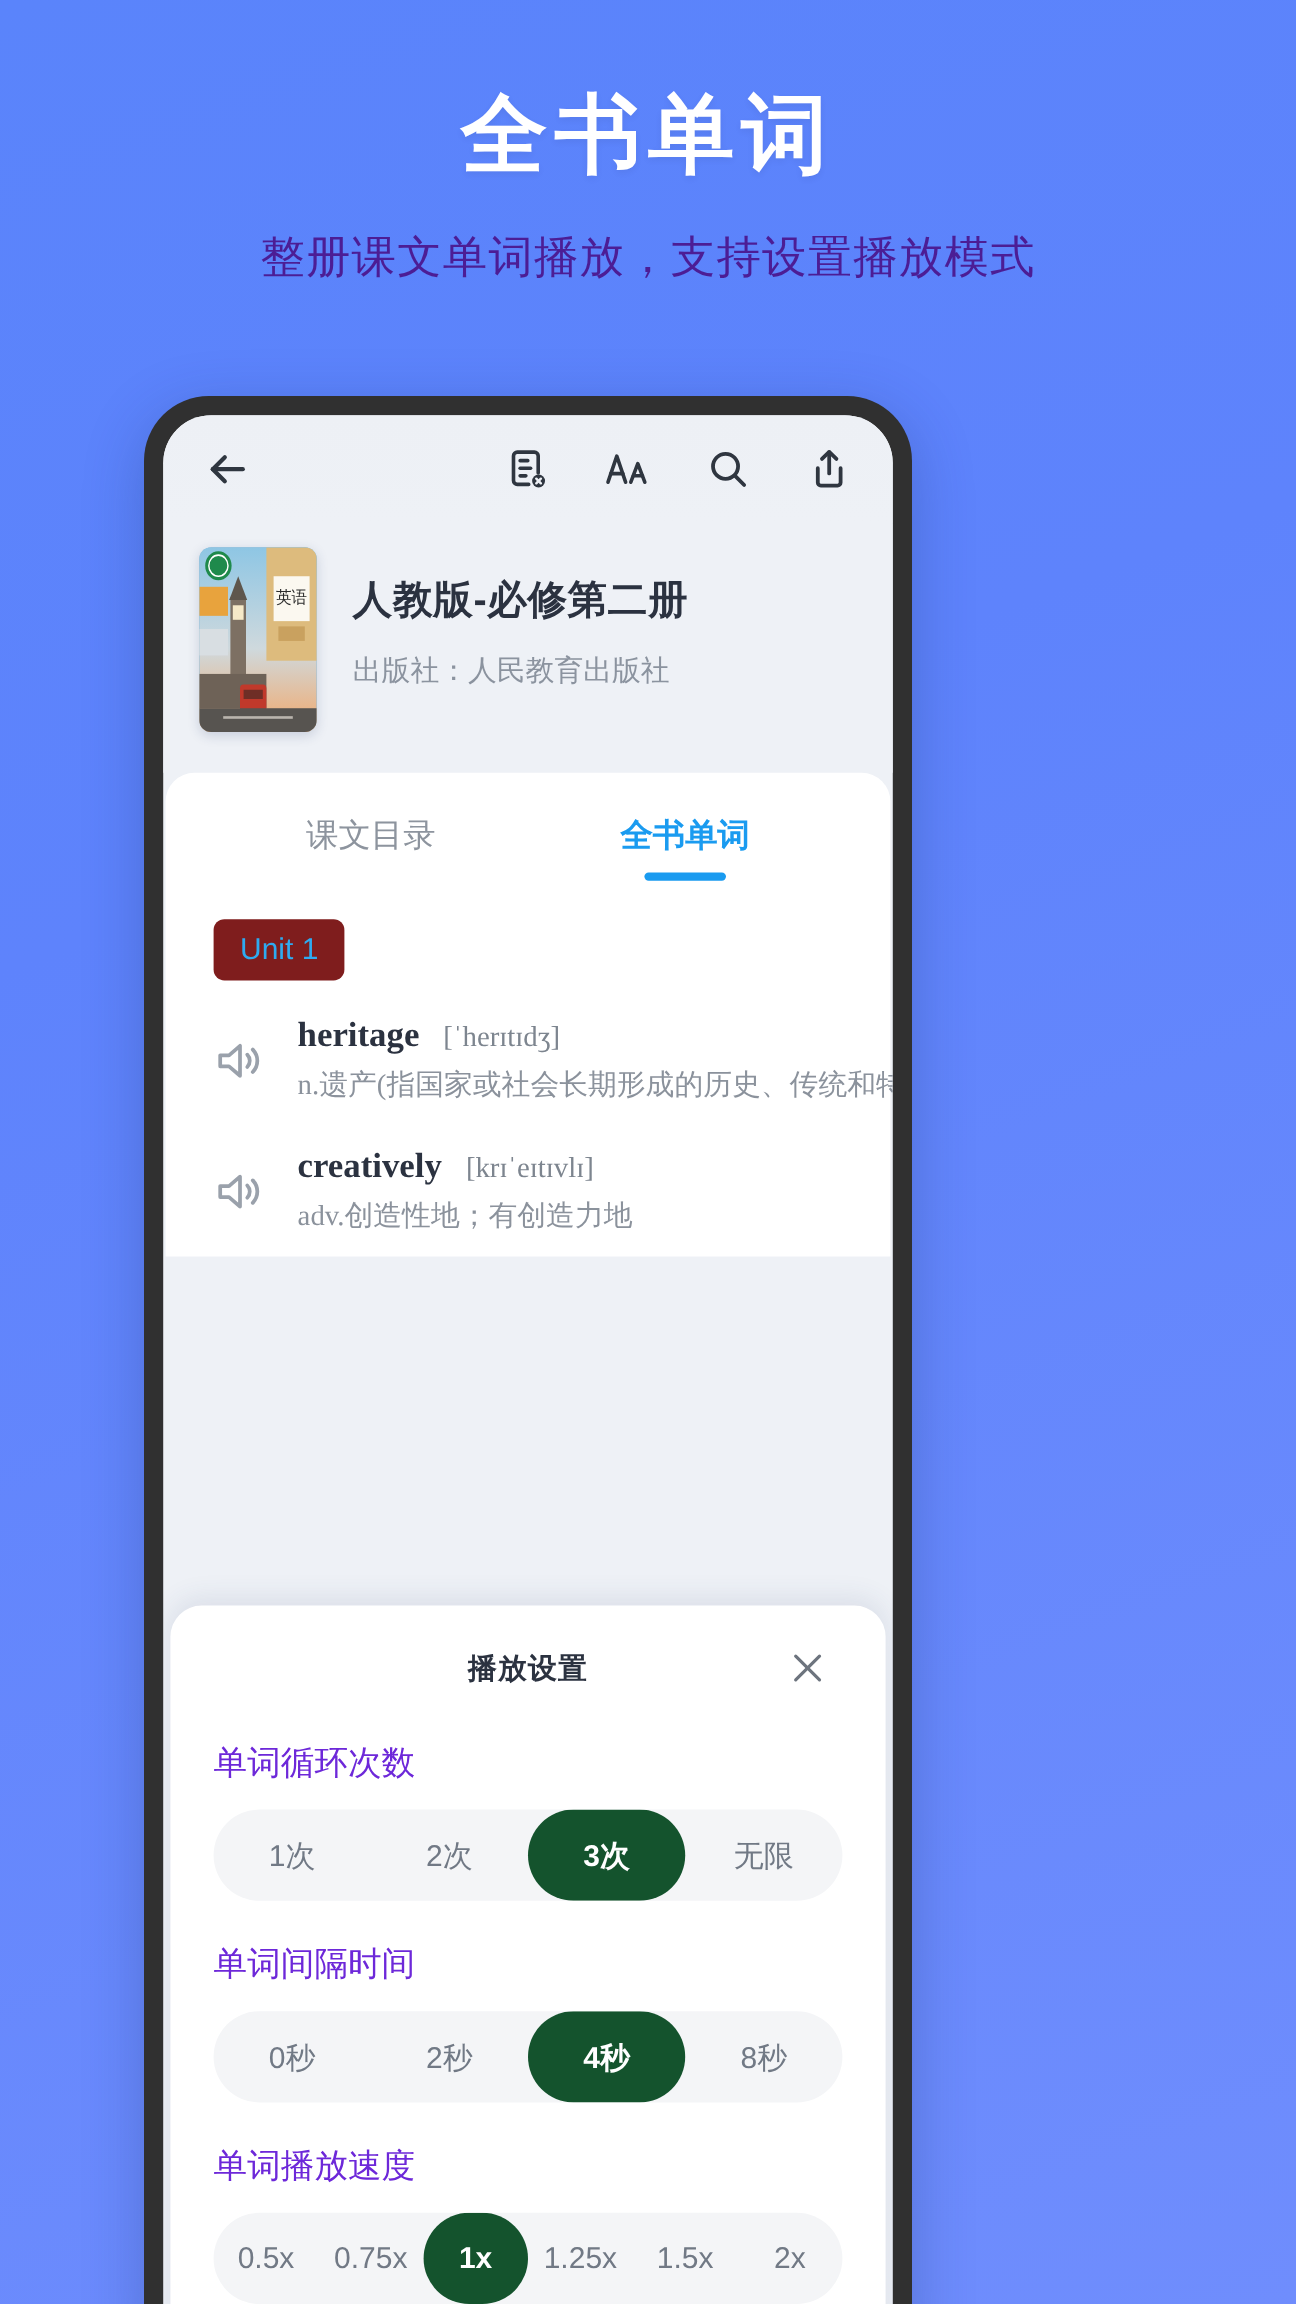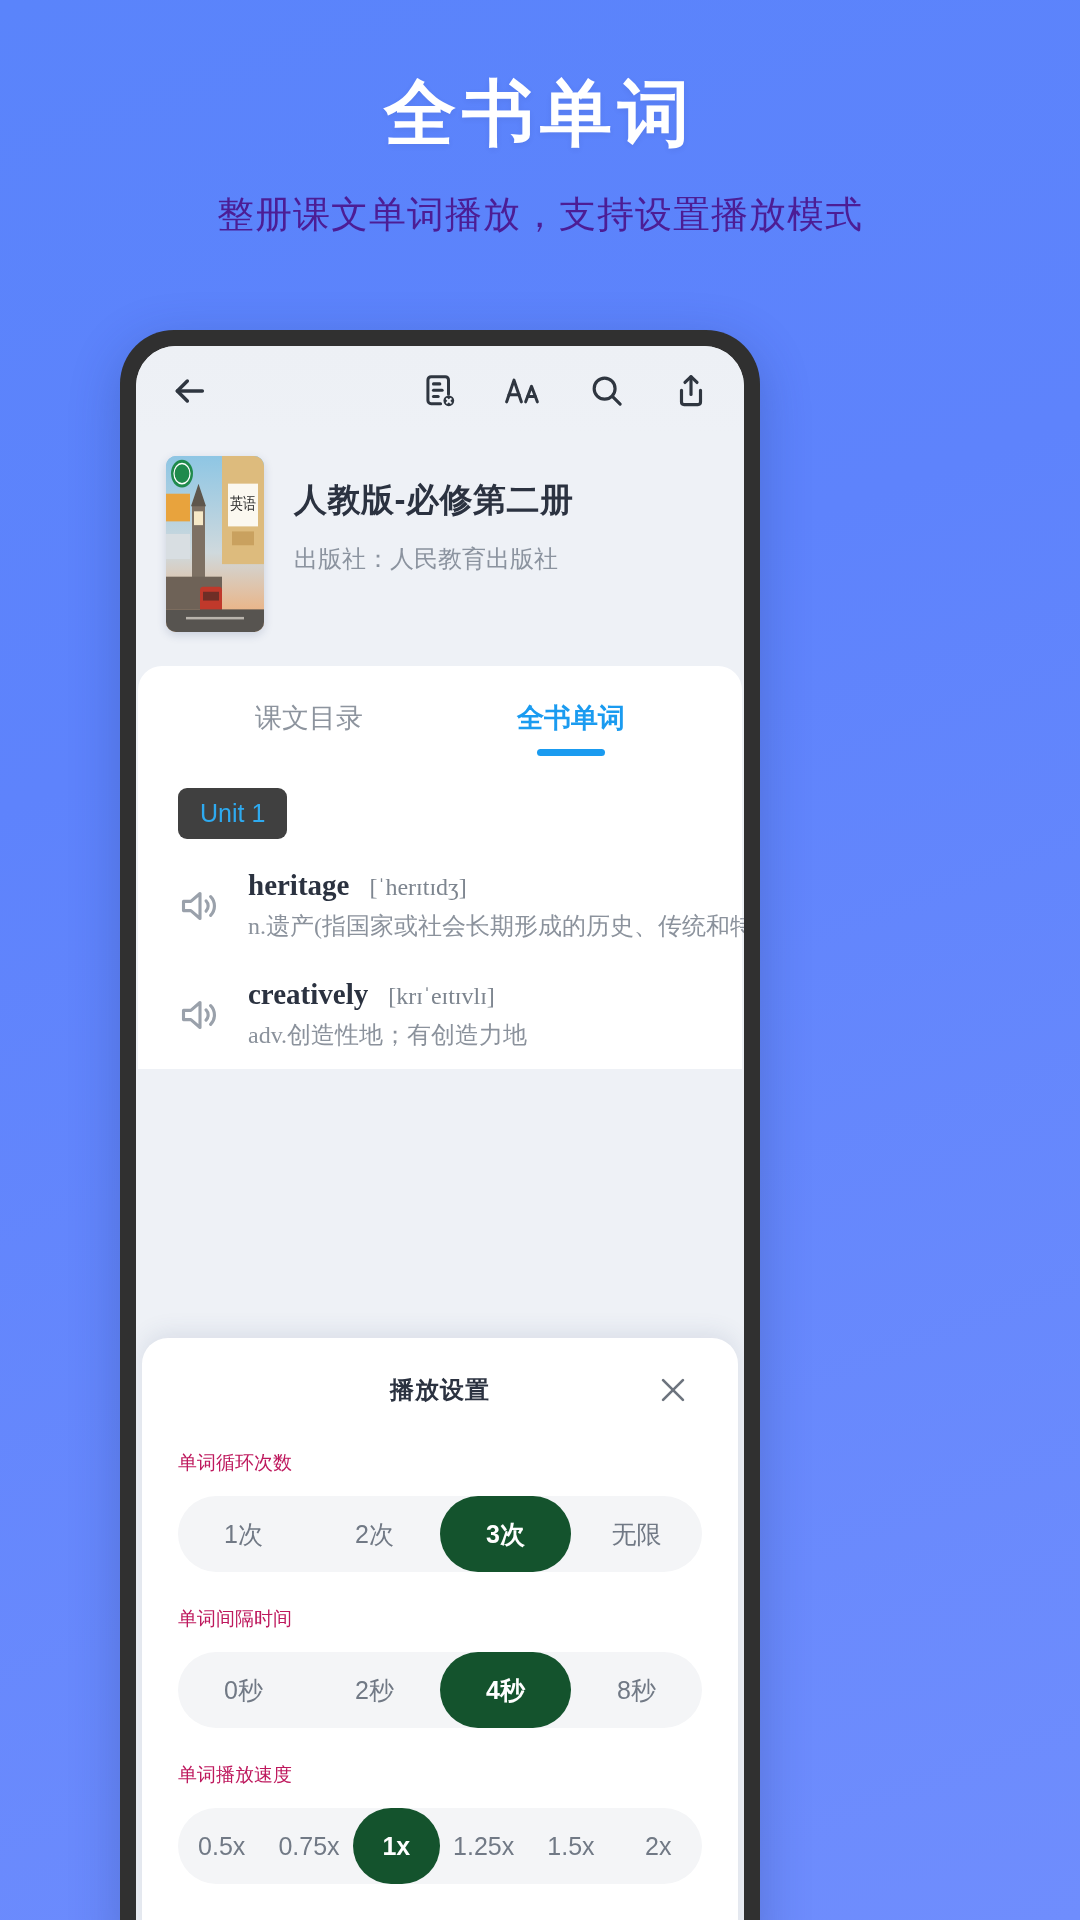--- a/index.html
+++ b/index.html
@@ -87,21 +87,21 @@
 
   
   .book-info {
     display: flex;
     align-items: flex-start;
     padding: 20px 30px 34px 30px;
     background: linear-gradient(180deg, #eef1f6 0%, #eef1f6 100%);
   }
   .cover {
     width: 98px;
-    height: 176px;
+    height: 154px;
     border-radius: 10px;
     overflow: hidden;
     flex: 0 0 auto;
     box-shadow: 0 3px 10px rgba(40,60,110,0.18);
     position: relative;
     background: #86b7d8;
   }
   .cover svg { display: block; width: 100%; height: 100%; }
   .book-text {
     margin-left: 30px;
@@ -158,21 +158,21 @@
     height: 7px;
     border-radius: 4px;
     background: #1a9bf0;
     display: none;
   }
   .tab.active .tab-underline { display: block; }
 
   .unit-badge-wrap { padding: 18px 40px 0 40px; }
   .unit-badge {
     display: inline-block;
-    background: #404040;
+    background: #7f1d1d;
     color: #2eaaf0;
     font-size: 25px;
     padding: 11px 22px;
     border-radius: 9px;
   }
 
   .word-list { padding: 12px 34px 0 34px; font-family: Liberation Serif, serif; }
   .word-row {
     display: flex;
     align-items: center;
@@ -241,22 +241,22 @@
     transform: translateY(-50%);
     width: 50px;
     height: 50px;
     display: flex;
     align-items: center;
     justify-content: center;
     color: #6d747e;
   }
   .setting-group { margin-top: 8px; }
   .setting-label {
-    font-size: 19px;
-    color: #be185d;
+    font-size: 28px;
+    color: #6d28d9;
     margin-bottom: 20px;
   }
   .seg {
     display: flex;
     background: #f4f5f7;
     border-radius: 40px;
     height: 76px;
     align-items: center;
     padding: 0;
     overflow: hidden;

